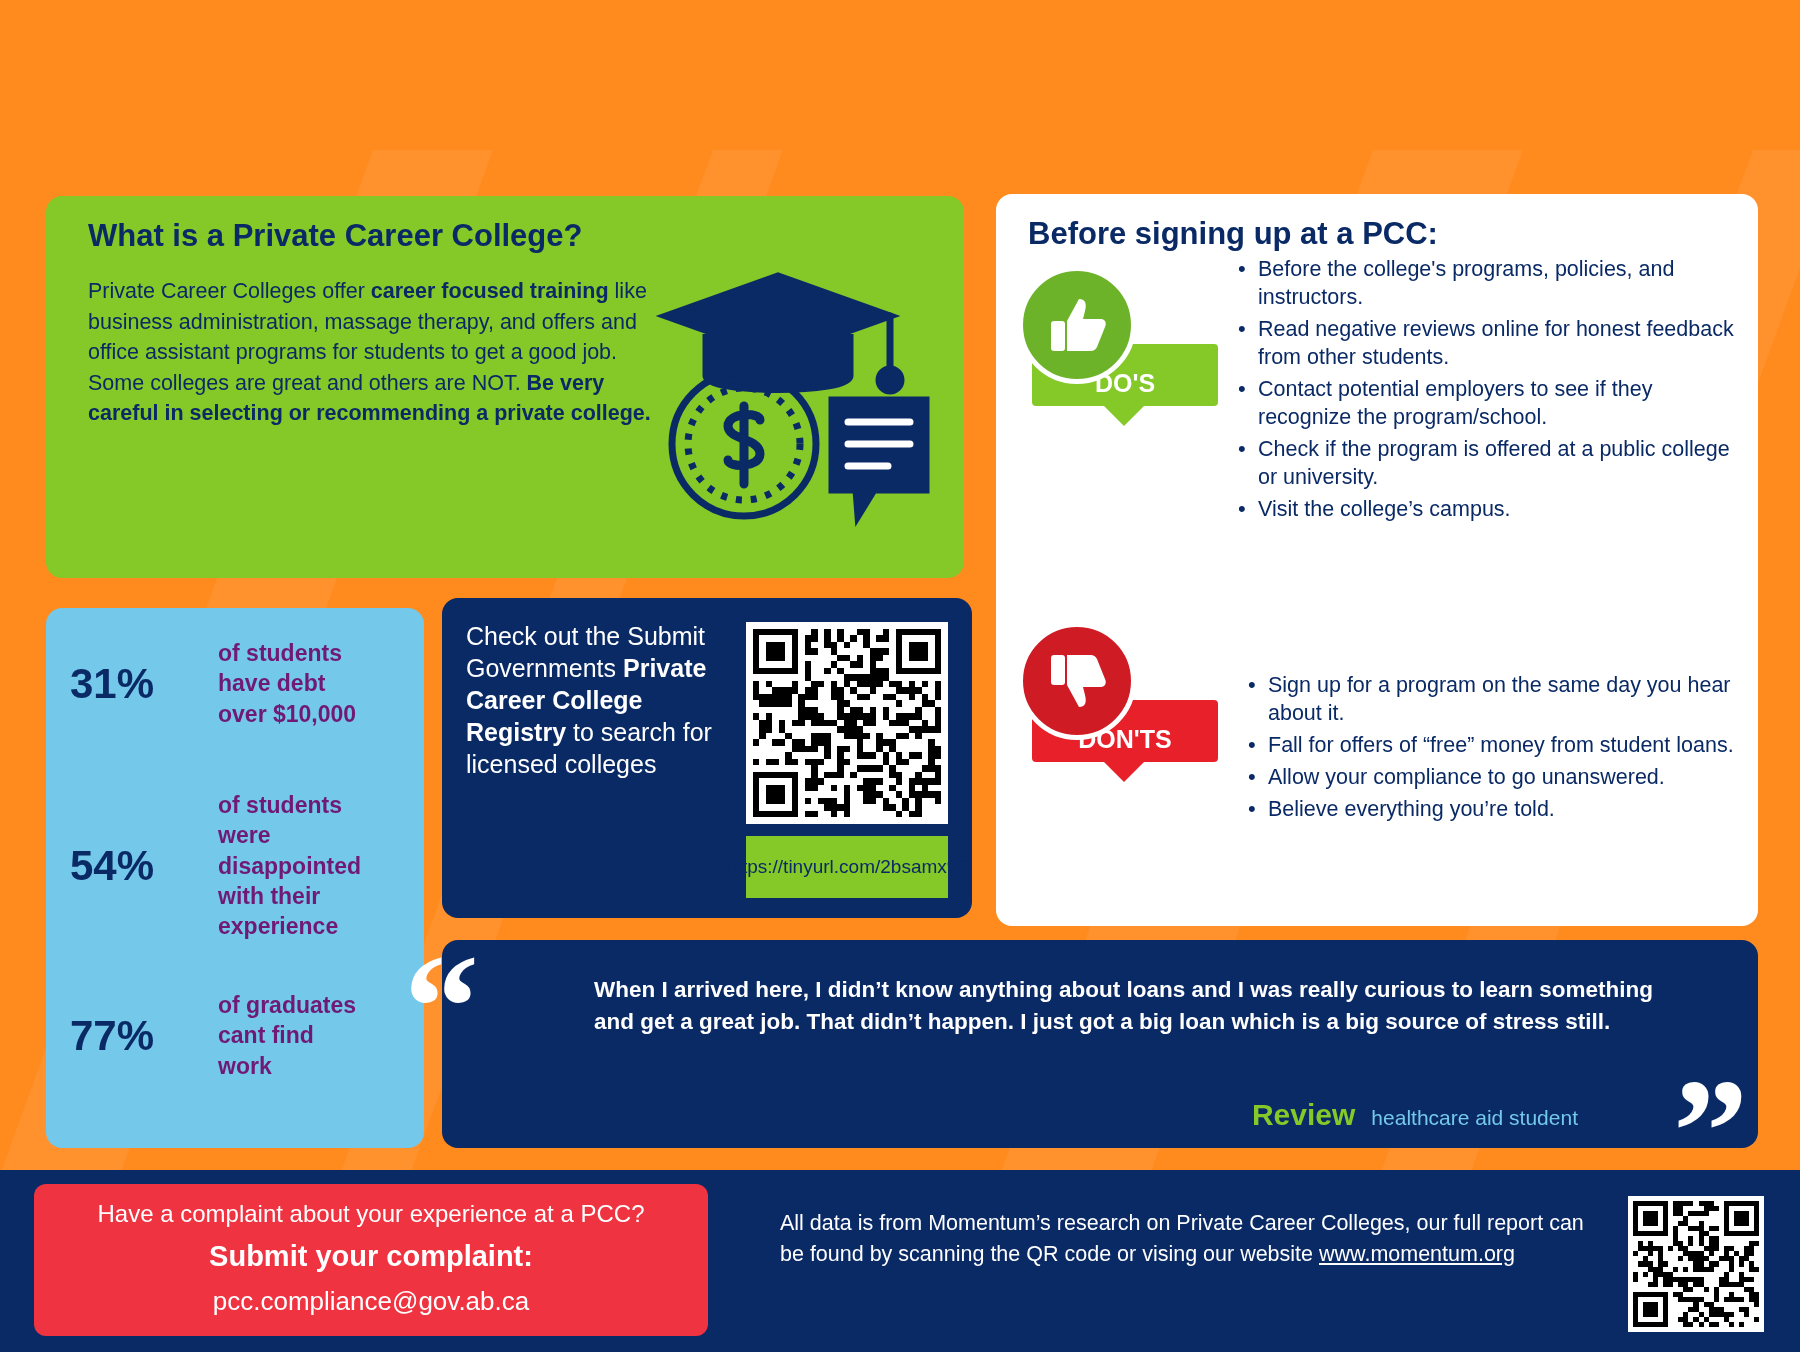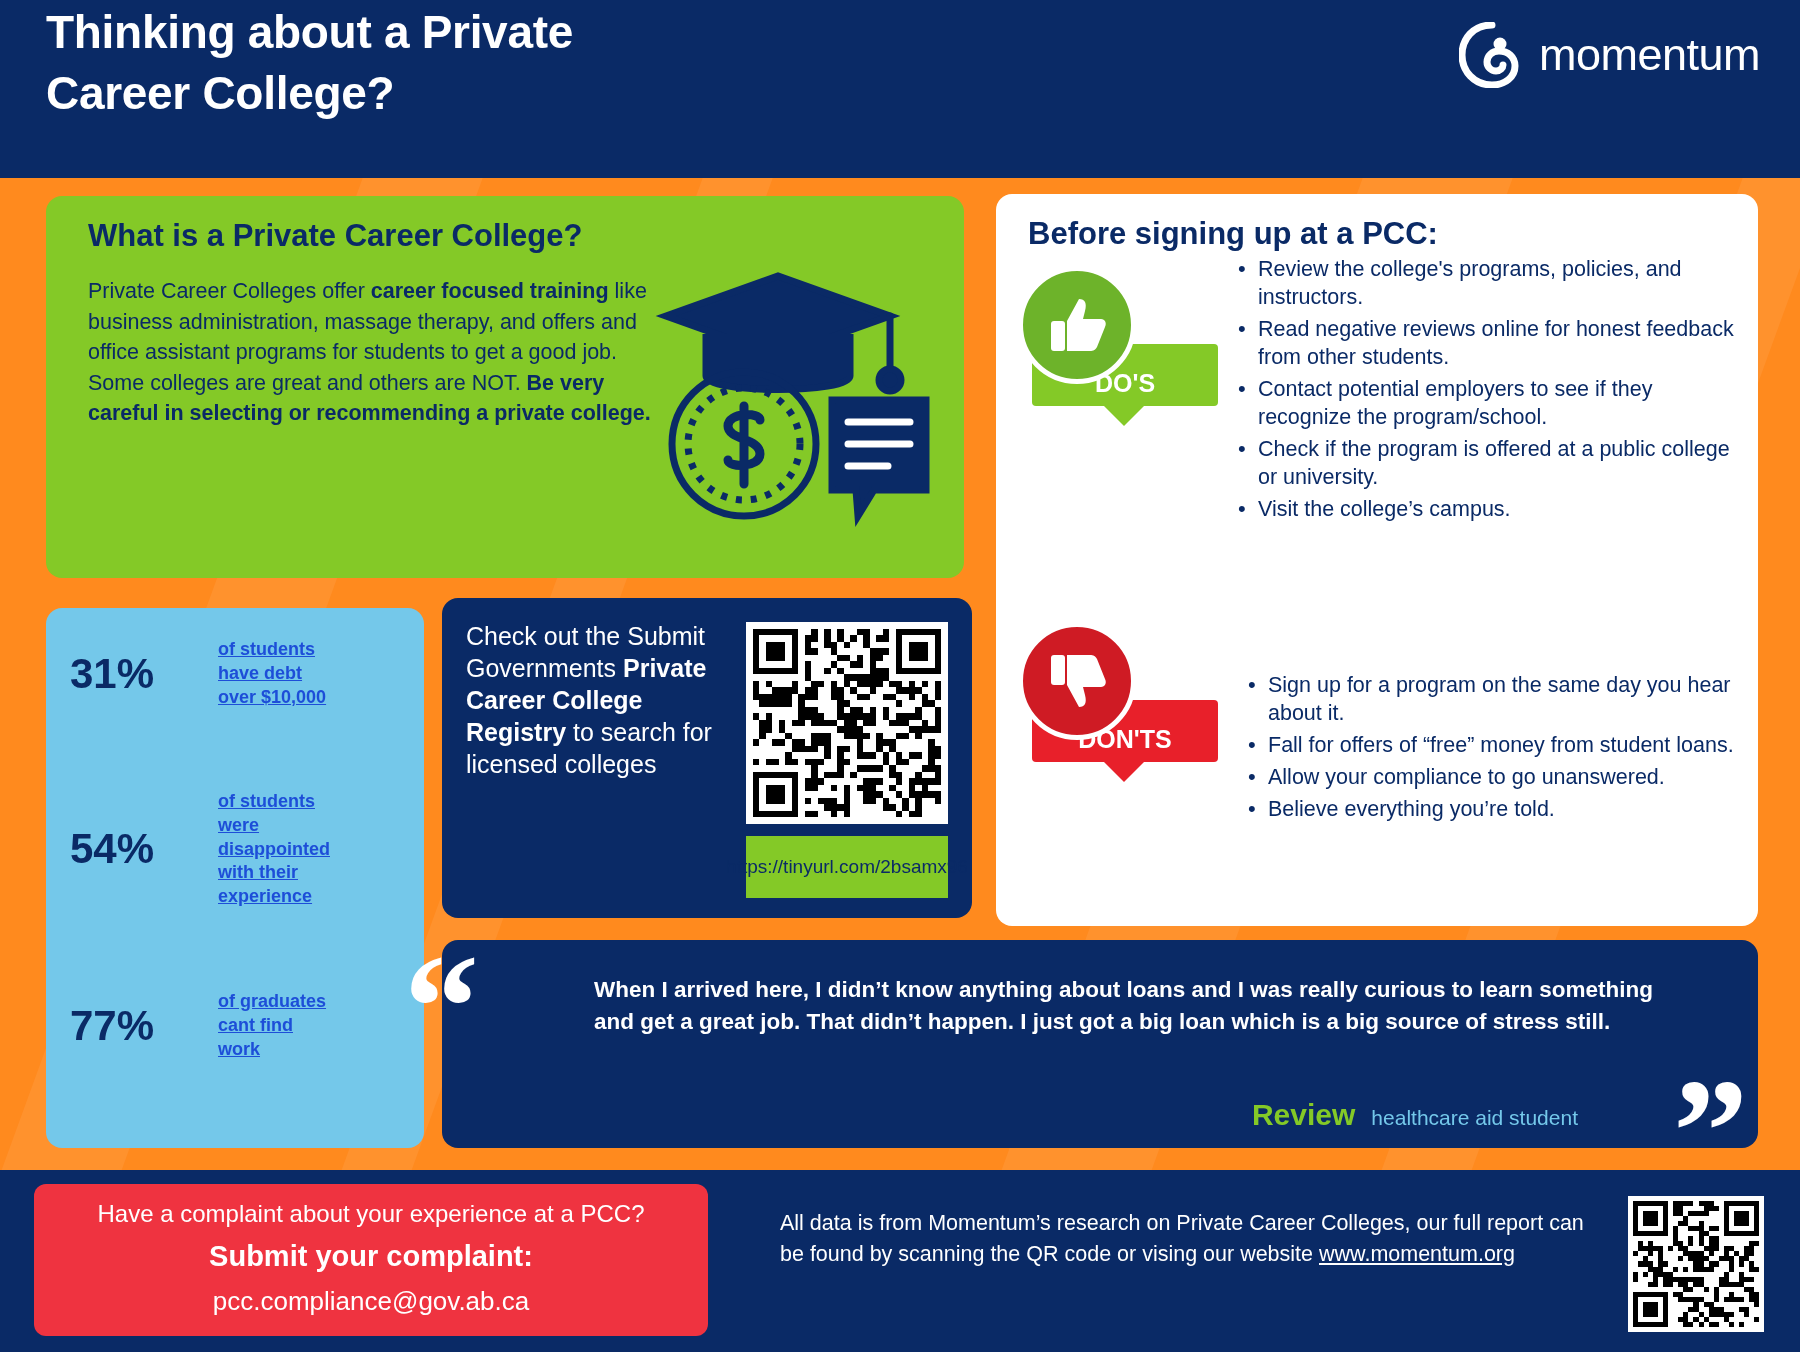--- a/index.html
+++ b/index.html
@@ -43,21 +43,21 @@
     position: absolute; left: 42px; top: 80px; width: 570px;
     font-size: 21.5px; line-height: 1.42; color: #0a2a66;
   }
   .c-what p b { font-weight: bold; }
   .grad-art { position: absolute; right: 28px; top: 58px; width: 300px; height: 292px; }
 
   
   .c-stats { left: 46px; top: 608px; width: 378px; height: 540px; background: #74c8ea; }
   .stat { position: absolute; display: flex; align-items: center; }
   .stat .num { width: 148px; font-size: 42px; font-weight: bold; color: #0a2a66; }
-  .stat .txt { font-size: 18px; font-weight: bold; line-height: 1.32; color: #1d4ed8; white-space: pre-line; text-decoration: underline; }
+  .stat .txt { font-size: 23px; font-weight: bold; line-height: 1.32; color: #701a75; white-space: pre-line; }
   .s1 { left: 24px; top: 30px; }
   .s2 { left: 24px; top: 182px; }
   .s3 { left: 24px; top: 382px; }
 
   
   .c-registry { left: 442px; top: 598px; width: 530px; height: 320px; background: #0a2a66; }
   .c-registry .rtext {
     position: absolute; left: 24px; top: 22px; width: 272px;
     font-size: 25px; line-height: 1.28; color: #ffffff;
   }
@@ -153,33 +153,20 @@
 
 <div class="page">
 
   <div class="bg-stripes">
     <i style="left:180px; top:150px; width:120px; height:1060px;"></i>
     <i style="left:520px; top:150px; width:70px; height:1060px;"></i>
     <i style="left:1180px; top:150px; width:150px; height:1060px;"></i>
     <i style="left:1560px; top:150px; width:90px; height:1060px;"></i>
   </div>
 
-  <div class="header">
-    <h1>Thinking about a Private
-Career College?</h1>
-    <div class="logo">
-      <span class="mark">
-        <svg width="66" height="66" viewBox="0 0 66 66">
-          <path d="M33 3 C14 3 3 17 3 33 C3 49 15 63 33 63 C46 63 56 55 56 44 C56 35 49 29 40 29 C33 29 28 34 28 40 C28 45 32 49 37 49 C41 49 44 46 44 43" fill="none" stroke="#ffffff" stroke-width="7" stroke-linecap="round"></path>
-          <circle cx="41" cy="22" r="6.5" fill="#ffffff"></circle>
-        </svg>
-      </span>
-      <span class="word">momentum</span>
-    </div>
-  </div>
 
   <div class="card c-what">
     <h2>What is a Private Career College?</h2>
     <p><span>Private Career Colleges offer </span><b>career focused training</b><span> like business administration, massage therapy, and offers and office assistant programs for students to get a good job. Some colleges are great and others are NOT. </span><b>Be very careful in selecting or recommending a private college.</b></p>
     <span class="grad-art">
       <svg width="300" height="292" viewBox="0 0 300 292">
         <g fill="none" stroke="#0a2a66" stroke-width="7">
 
           <path d="M30 62 L142 22 L254 62 L142 102 Z" fill="#0a2a66"></path>
           <path d="M70 80 L70 122 C70 140 214 140 214 122 L214 80" fill="#0a2a66"></path>
@@ -1081,21 +1068,21 @@
         </div>
       <div class="circle">
         <svg width="64" height="64" viewBox="0 0 64 64">
           <path d="M22 58 L22 28 L34 6 C40 6 42 10 40 18 L38 26 L56 26 C60 26 62 30 60 34 L52 54 C50 58 47 58 44 58 Z" fill="#ffffff"></path>
           <rect x="6" y="28" width="14" height="30" rx="3" fill="#ffffff"></rect>
         </svg>
       </div>
     </div>
 
     <ul class="points pts-do">
-      <li>Review the college's programs, policies, and instructors.</li>
+      <li>Before the college's programs, policies, and instructors.</li>
       <li>Read negative reviews online for honest feedback from other students.</li>
       <li>Contact potential employers to see if they recognize the program/school.</li>
       <li>Check if the program is offered at a public college or university.</li>
       <li>Visit the college’s campus.</li>
     </ul>
 
     <div class="badge donts">
       <div class="tag">
           <span>DON'TS</span>
         </div>

